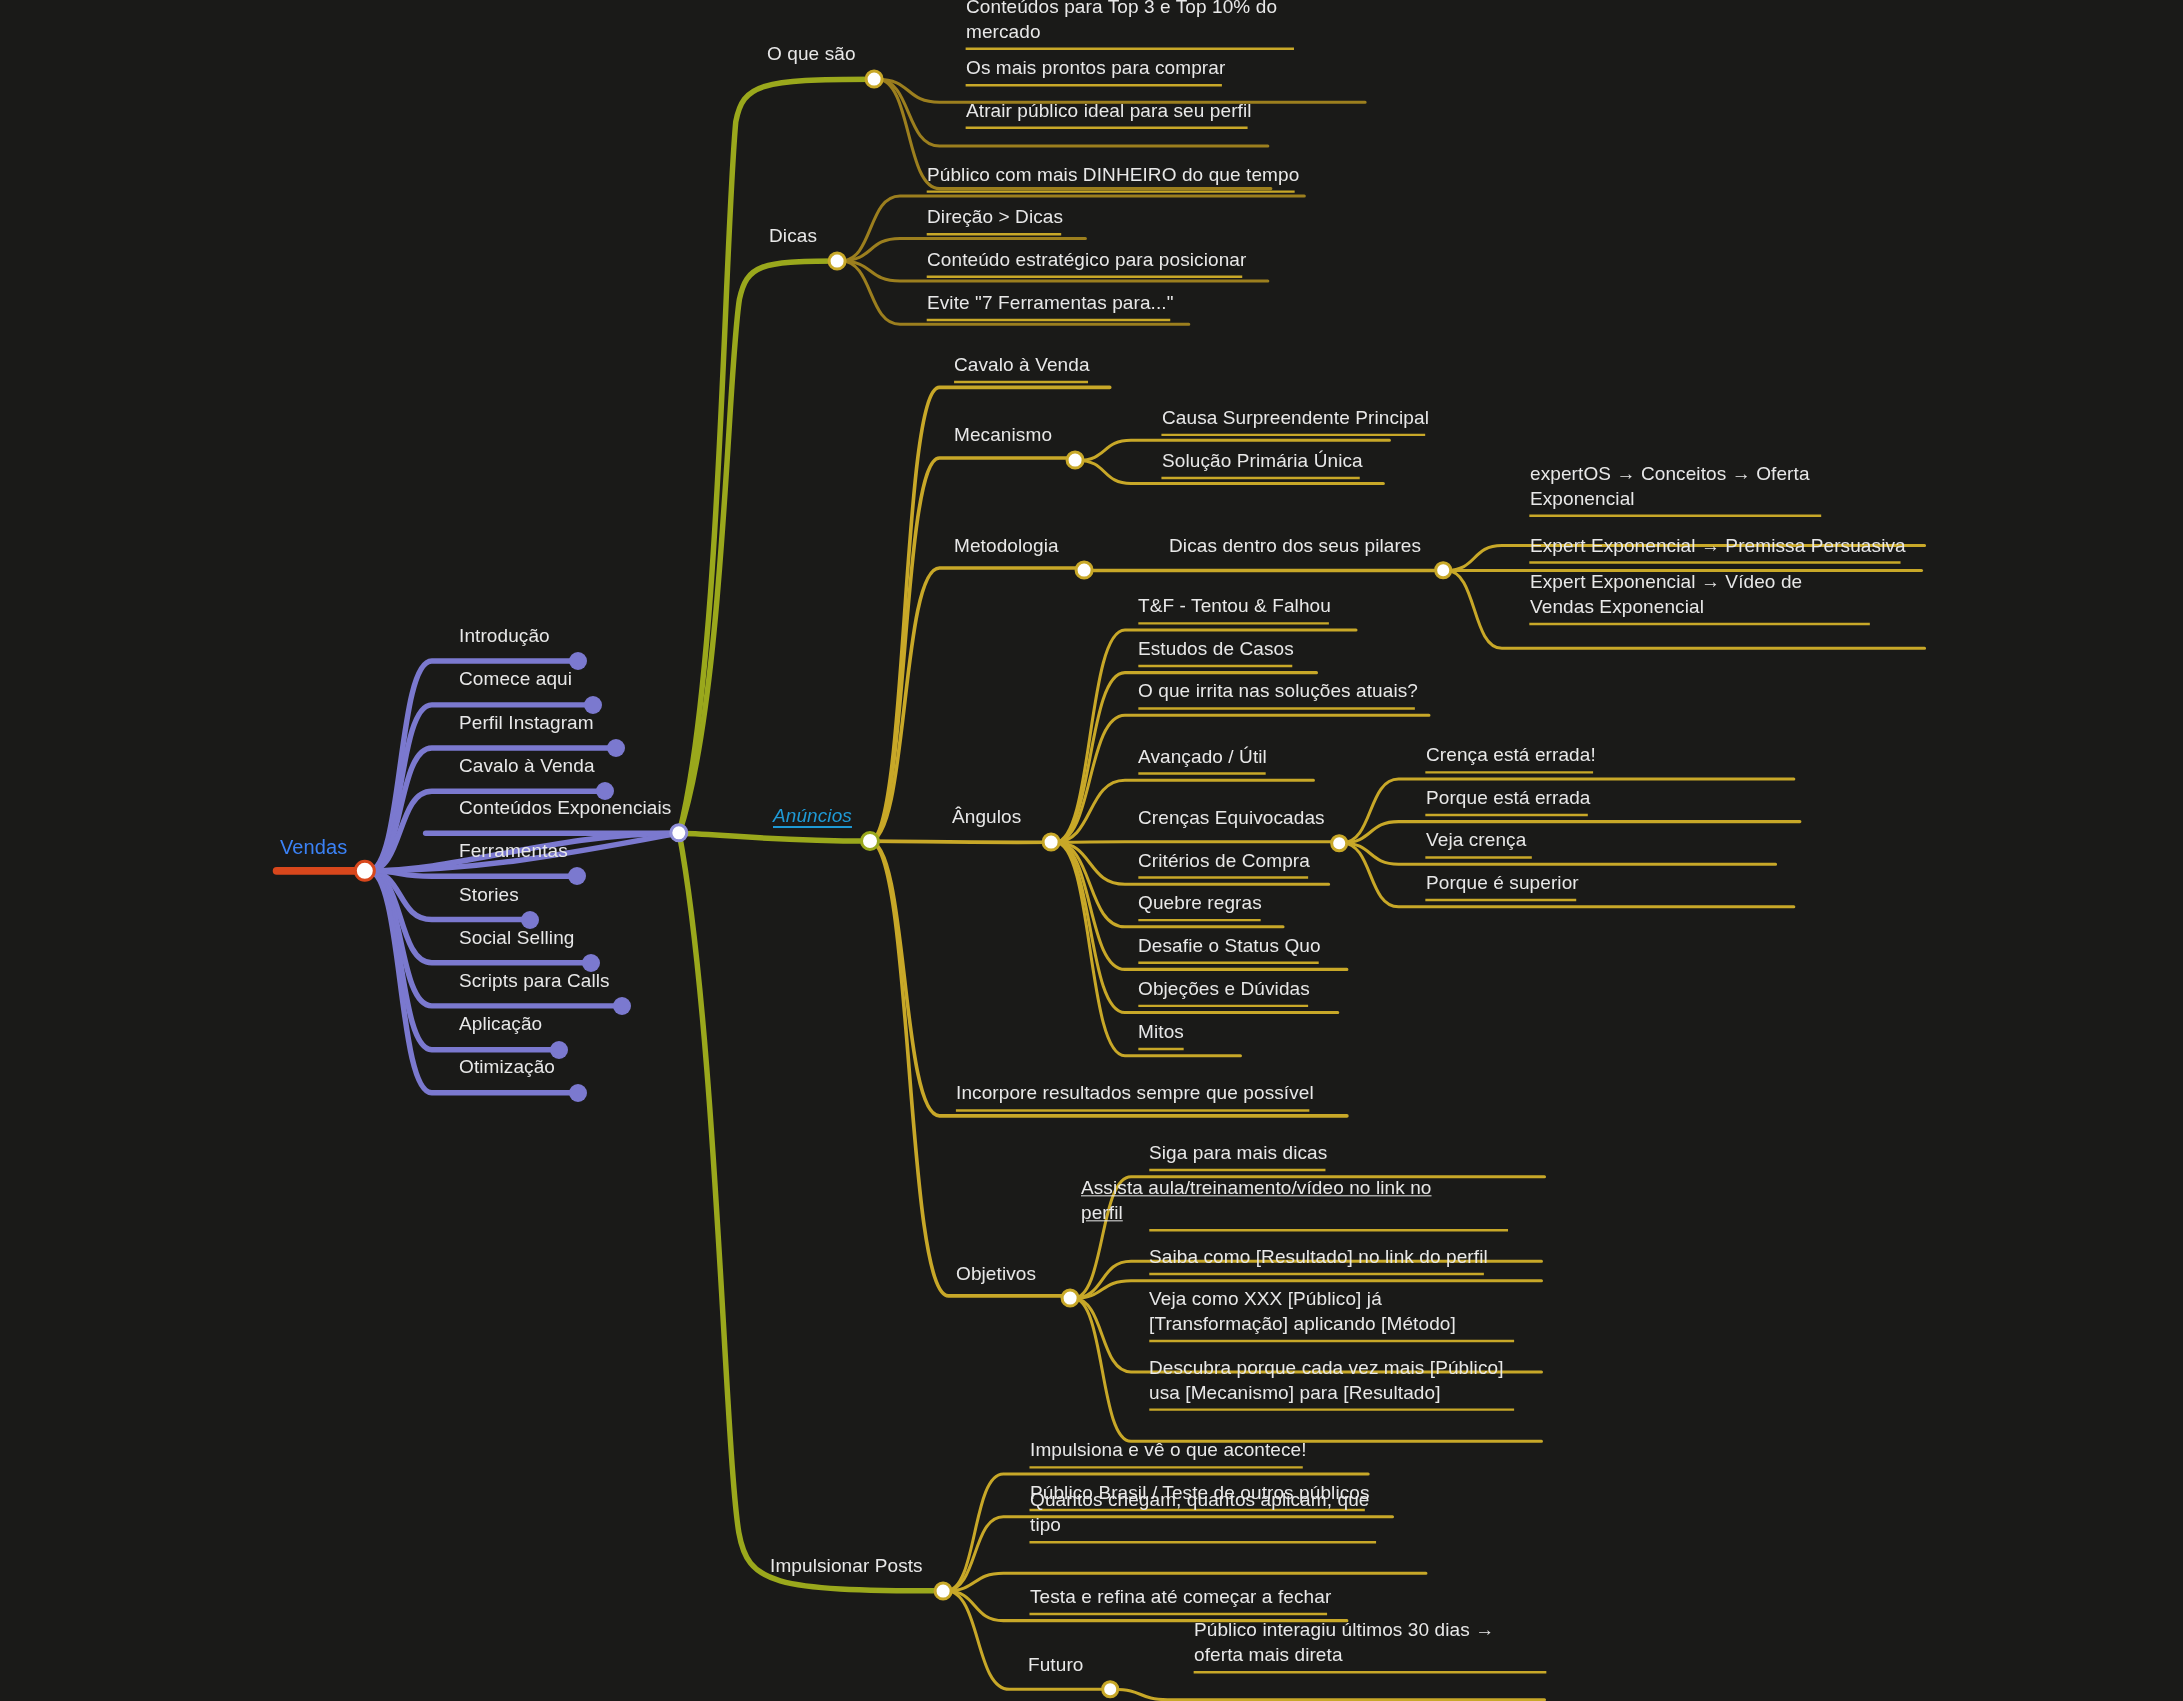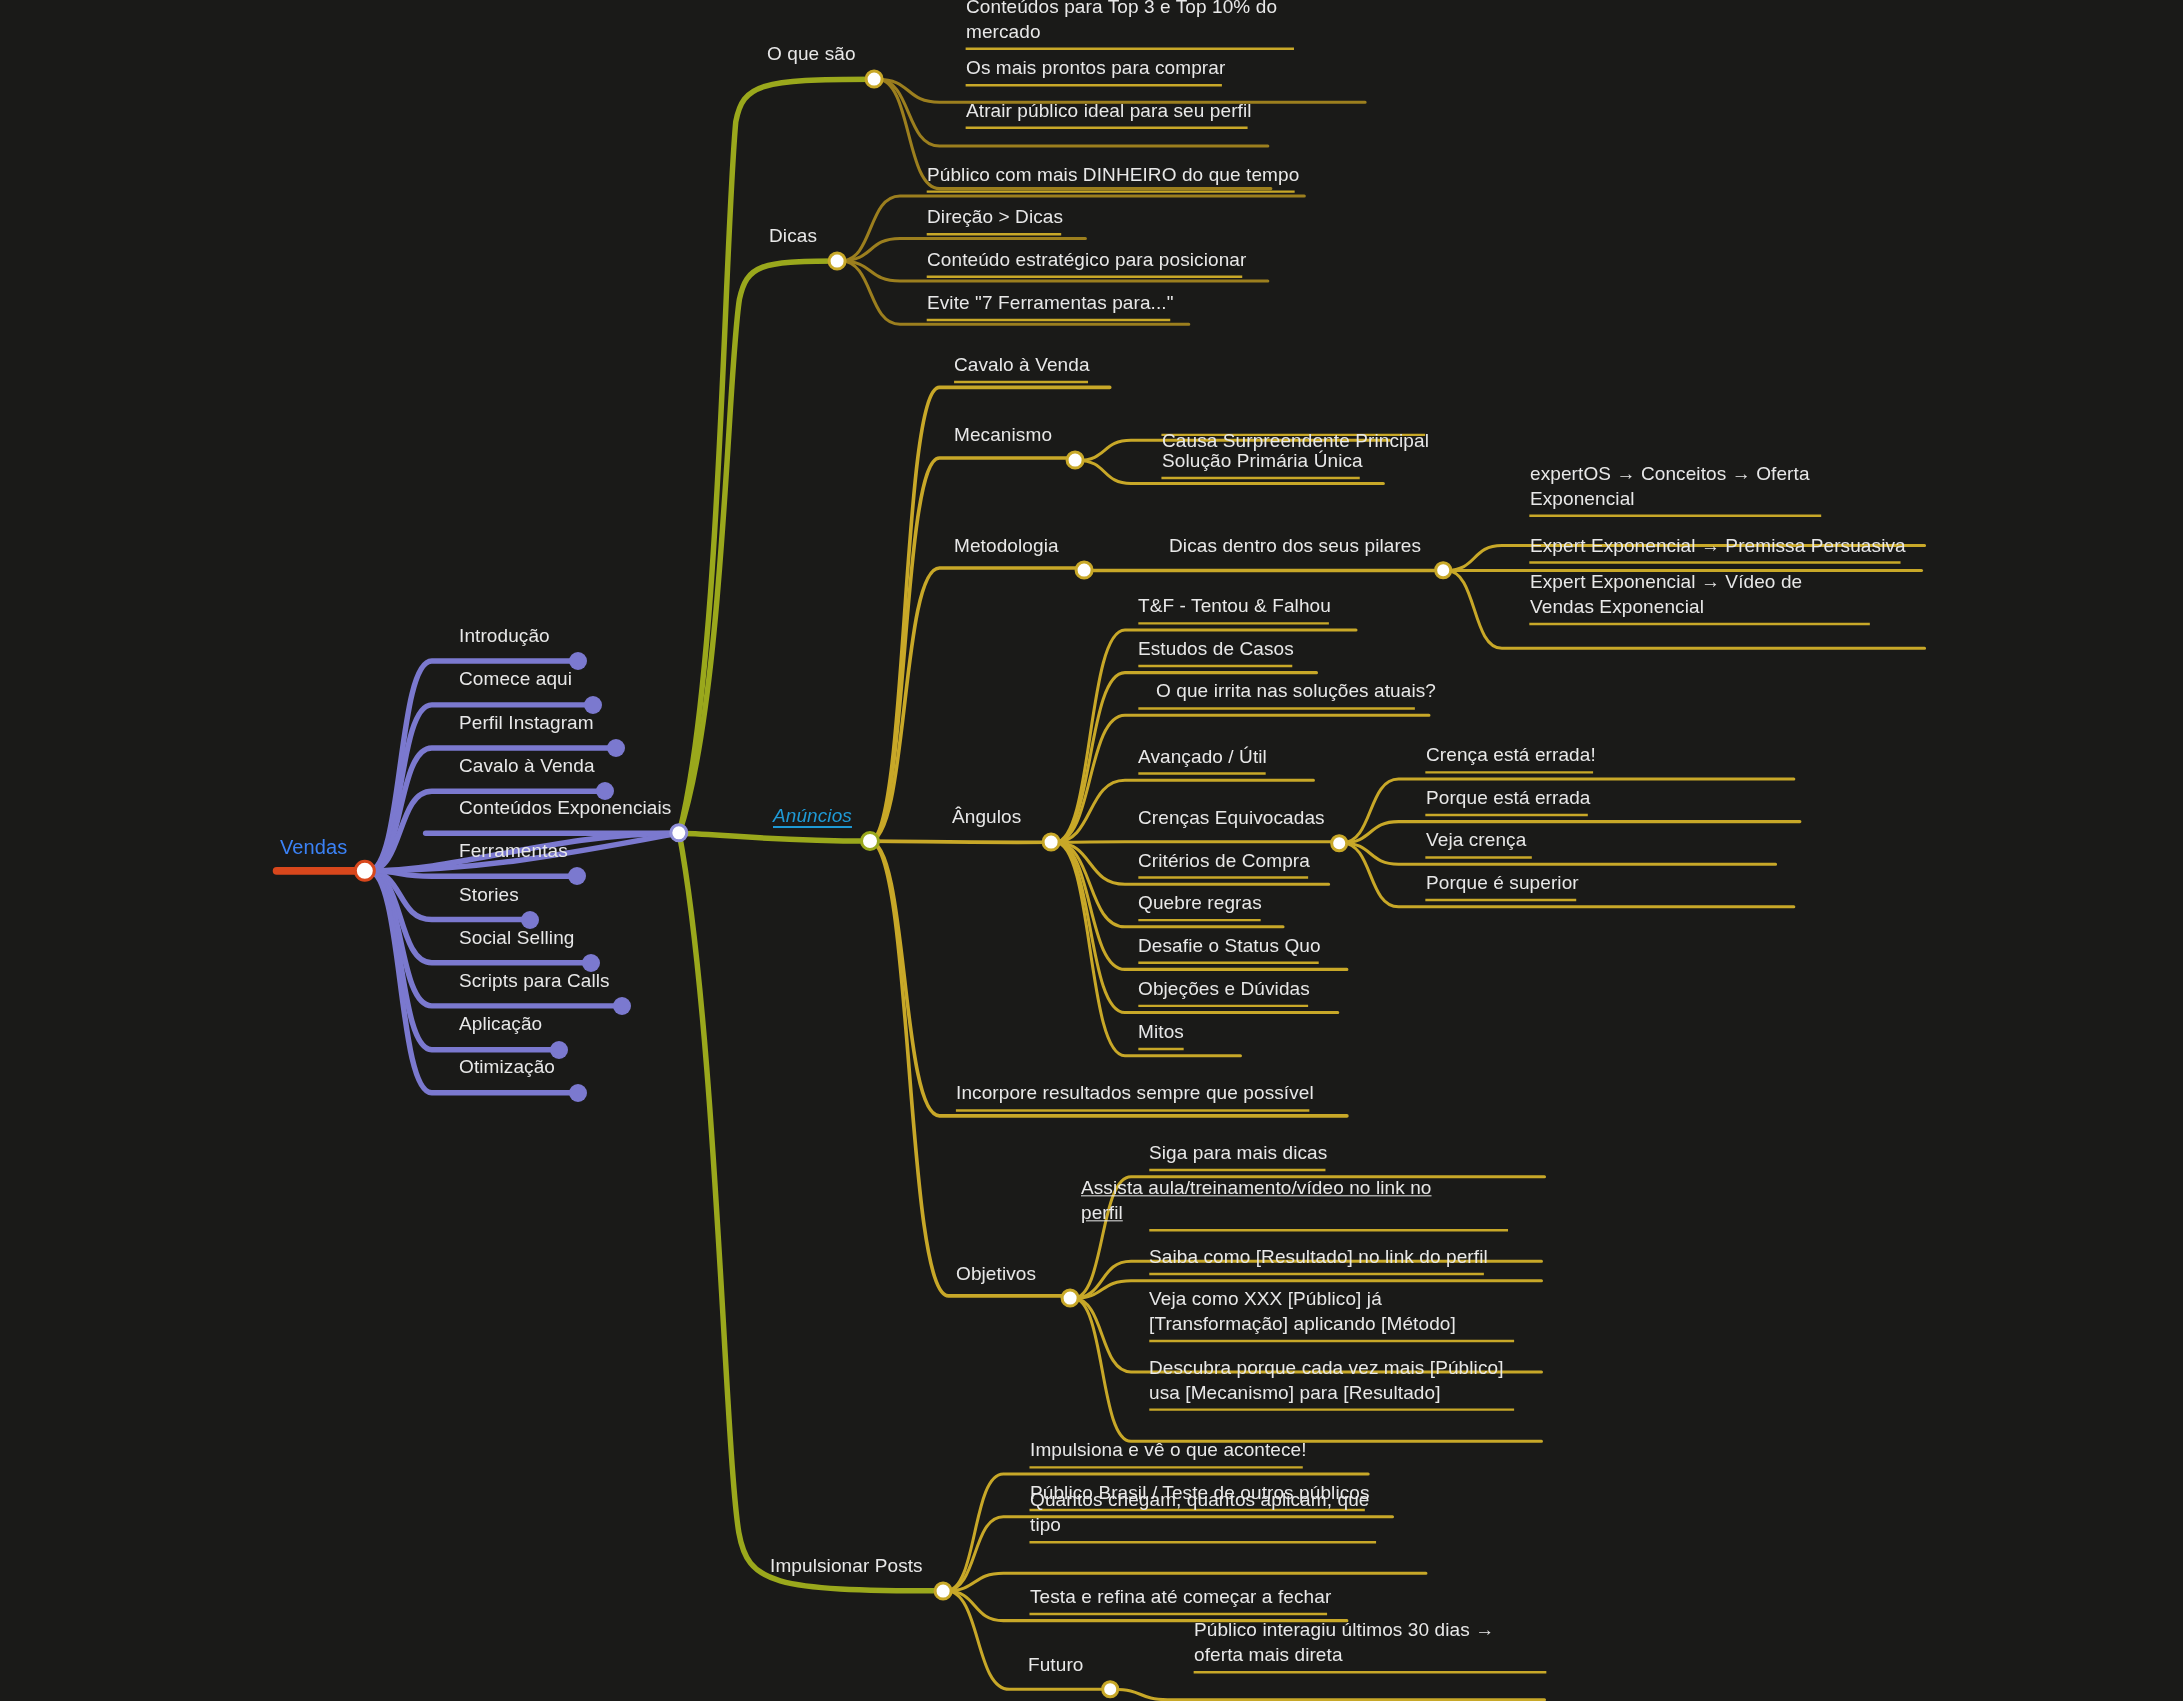--- a/index.html
+++ b/index.html
@@ -233,37 +233,37 @@
   <div class="dot l2" style="left:837px;top:261px;"></div>
   <div class="node" style="left:927px;top:192px;">Público com mais DINHEIRO do que tempo</div>
   <div class="node" style="left:927px;top:234px;">Direção &gt; Dicas</div>
   <div class="node" style="left:927px;top:277px;">Conteúdo estratégico para posicionar</div>
   <div class="node" style="left:927px;top:320px;">Evite "7 Ferramentas para..."</div>
 
   <div class="node" style="left:954px;top:382px;">Cavalo à Venda</div>
 
   <div class="node" style="left:954px;top:452px;">Mecanismo</div>
   <div class="dot l2" style="left:1075px;top:460px;"></div>
-  <div class="node" style="left:1162px;top:435px;margin-top:23px;">Causa Surpreendente Principal</div>
+  <div class="node" style="left:1162px;top:435px;">Causa Surpreendente Principal</div>
   <div class="node" style="left:1162px;top:478px;">Solução Primária Única</div>
 
   <div class="node" style="left:954px;top:563px;">Metodologia</div>
   <div class="dot l2" style="left:1084px;top:570px;"></div>
   <div class="node" style="left:1169px;top:563px;">Dicas dentro dos seus pilares</div>
   <div class="dot l3" style="left:1443px;top:570px;"></div>
   <div class="node wrap" style="left:1530px;top:516px;width:292px;">expertOS → Conceitos → Oferta Exponencial</div>
   <div class="node" style="left:1530px;top:563px;">Expert Exponencial → Premissa Persuasiva</div>
   <div class="node wrap" style="left:1530px;top:624px;width:341px;">Expert Exponencial → Vídeo de Vendas Exponencial</div>
 
   <div class="node" style="left:952px;top:834px;">Ângulos</div>
   <div class="dot l2" style="left:1051px;top:842px;"></div>
 
   <div class="node" style="left:1138px;top:623px;">T&amp;F - Tentou &amp; Falhou</div>
   <div class="node" style="left:1138px;top:666px;">Estudos de Casos</div>
-  <div class="node" style="left:1138px;top:708px;margin-left:18px;">O que irrita nas soluções atuais?</div>
+  <div class="node" style="left:1138px;top:708px;">O que irrita nas soluções atuais?</div>
   <div class="node" style="left:1138px;top:774px;">Avançado / Útil</div>
 
   <div class="node" style="left:1138px;top:835px;">Crenças Equivocadas</div>
   <div class="dot l3" style="left:1339px;top:843px;"></div>
   <div class="node" style="left:1426px;top:772px;">Crença está errada!</div>
   <div class="node" style="left:1426px;top:815px;">Porque está errada</div>
   <div class="node" style="left:1426px;top:857px;">Veja crença</div>
   <div class="node" style="left:1426px;top:900px;">Porque é superior</div>
 
   <div class="node" style="left:1138px;top:878px;">Critérios de Compra</div>

